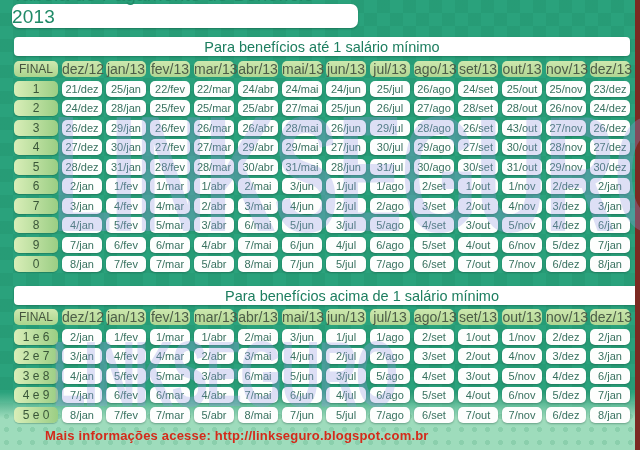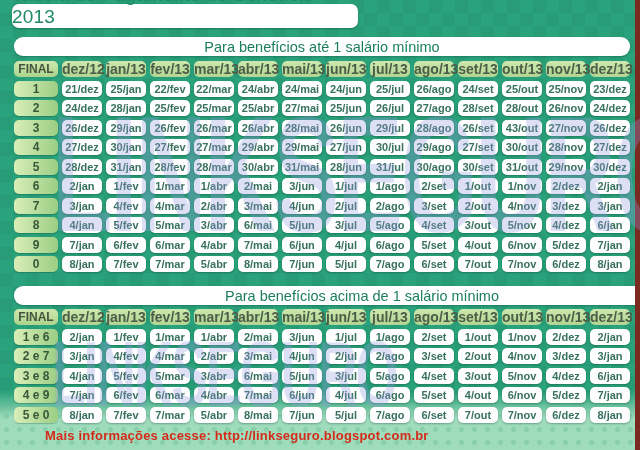--- a/index.html
+++ b/index.html
@@ -23,26 +23,26 @@
   }
   .right-edge{position:absolute;top:0;right:0;width:5px;height:100%;background:#7b2a22;}
   .title-box{
     position:absolute;left:12px;top:4px;width:346px;height:24px;
     background:#fff;border-radius:7px;box-shadow:0 1px 2px rgba(0,50,35,.35);
     display:flex;align-items:flex-end;justify-content:center;
     color:#1f8a67;font-size:19px;letter-spacing:.2px;
   }
   .section-bar{
     position:absolute;left:14px;width:616px;height:19px;
-    background:#fff;border-radius:9px;box-shadow:0 1px 2px rgba(0,50,35,.3);
+    background:#fff;border-radius:4px;box-shadow:0 1px 2px rgba(0,50,35,.3);
     display:flex;align-items:center;justify-content:center;
     color:#1d7e5f;font-size:14.5px;
   }
   .bar-1{top:37px;} .bar-2{top:286px;padding-left:40px;}
-  .tbl{position:absolute;left:0;width:640px;font-weight:bold;}
+  .tbl{position:absolute;left:0;width:640px;}
   .tbl-1{top:61px;} .tbl-2{top:309px;}
   .row{display:flex;column-gap:4px;padding-left:14px;height:16px;margin-bottom:3.5px;}
   .cell{border-radius:5px;text-align:center;line-height:16px;white-space:nowrap;}
   .final-h{width:44px;background:linear-gradient(180deg,#cfe9b0,#abd48d);color:#46553f;font-size:12px;}
   .month-h{width:40px;background:linear-gradient(180deg,#cde8ae,#b0d592);color:#4d5d48;font-size:14px;}
   .final-c{width:44px;background:linear-gradient(90deg,#d9eeb8,#9bce84);color:#3a5639;font-size:12px;box-shadow:0 1px 1px rgba(0,50,35,.25);}
   .date-c{width:40px;background:#fdfefd;color:#38715f;font-size:11px;box-shadow:0 1px 2px rgba(10,55,40,.35);}
   .watermark{
     position:absolute;left:52px;color:rgba(148,152,228,.30);
     font-weight:bold;pointer-events:none;transform-origin:left top;

